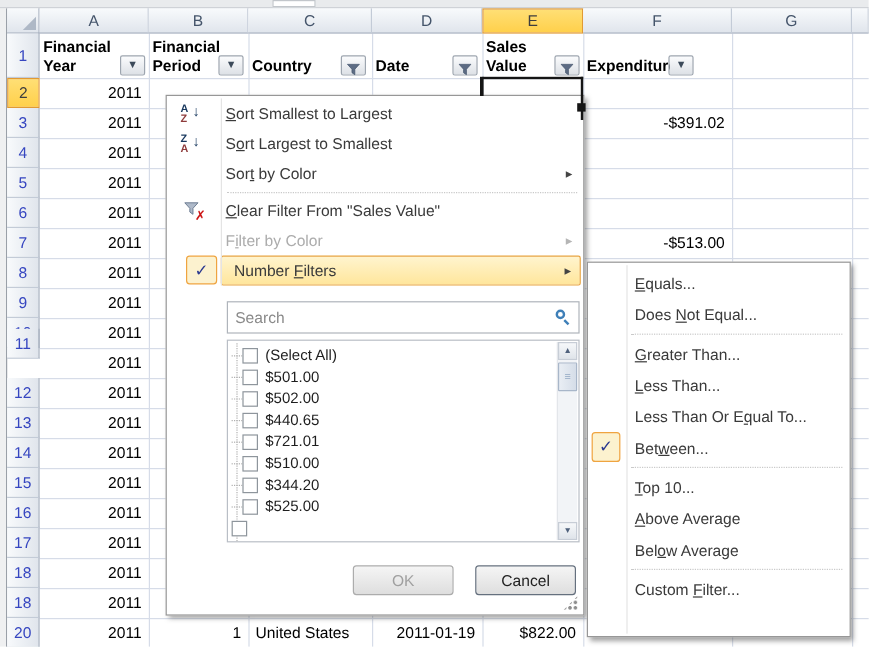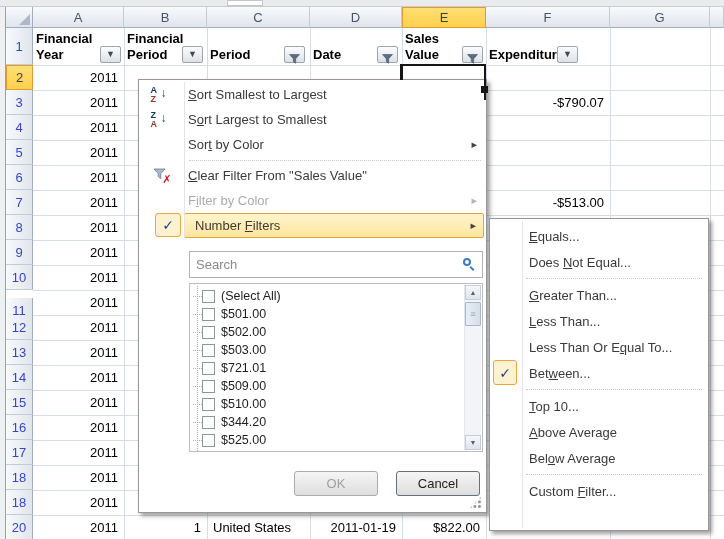--- a/index.html
+++ b/index.html
@@ -172,21 +172,21 @@
     <div class="abs row-hdr" style="top: 28px; height: 37px;">1</div>
     <div class="abs row-hdr selected" style="top: 65px; height: 25px;">2</div>
     <div class="abs row-hdr" style="top: 90px; height: 25px;">3</div>
     <div class="abs row-hdr" style="top: 115px; height: 25px;">4</div>
     <div class="abs row-hdr" style="top: 140px; height: 25px;">5</div>
     <div class="abs row-hdr" style="top: 165px; height: 25px;">6</div>
     <div class="abs row-hdr" style="top: 190px; height: 25px;">7</div>
     <div class="abs row-hdr" style="top: 215px; height: 25px;">8</div>
     <div class="abs row-hdr" style="top: 240px; height: 25px;">9</div>
     <div class="abs row-hdr" style="top: 265px; height: 25px;">10</div>
-    <div class="abs row-hdr" style="top: 298px; height: 25px;">11</div>
+    <div class="abs row-hdr" style="top: 274px; height: 25px;">11</div>
     <div class="abs row-hdr" style="top: 315px; height: 25px;">12</div>
     <div class="abs row-hdr" style="top: 340px; height: 25px;">13</div>
     <div class="abs row-hdr" style="top: 365px; height: 25px;">14</div>
     <div class="abs row-hdr" style="top: 390px; height: 25px;">15</div>
     <div class="abs row-hdr" style="top: 415px; height: 25px;">16</div>
     <div class="abs row-hdr" style="top: 440px; height: 25px;">17</div>
     <div class="abs row-hdr" style="top: 465px; height: 25px;">18</div>
     <div class="abs row-hdr" style="top: 490px; height: 25px;">18</div>
     <div class="abs row-hdr" style="top: 515px; height: 25px;">20</div>
     <div class="abs hdr-cell" style="left: 33px; width: 91px;">
@@ -195,21 +195,21 @@
     <div class="abs flt-btn" style="left: 100px;">
       <div class="dd">▼</div>
     </div>
     <div class="abs hdr-cell" style="left: 124px; width: 83px;">
       <div class="hdr-label" style="max-width: 56px;">Financial Period</div>
     </div>
     <div class="abs flt-btn" style="left: 182px;">
       <div class="dd">▼</div>
     </div>
     <div class="abs hdr-cell" style="left: 207px; width: 103px;">
-      <div class="hdr-label" style="max-width: 75px;">Period</div>
+      <div class="hdr-label" style="max-width: 75px;">Country</div>
     </div>
     <div class="abs flt-btn" style="left: 284px;">
       <div style="width: 11px; height: 10px;"><svg width="11" height="10" viewBox="0 0 11 10">
           <path d="M0.5 0.5 h10 l-3.8 4.2 v4.6 l-2.4 -1.7 v-2.9 z" fill="#5D6C84" stroke="#46566E" stroke-width="0.6"></path>
         </svg></div>
     </div>
     <div class="abs hdr-cell" style="left: 310px; width: 92px;">
       <div class="hdr-label" style="max-width: 65px;">Date</div>
     </div>
     <div class="abs flt-btn" style="left: 377px;">
@@ -243,21 +243,21 @@
     <div class="abs cell right" style="left: 33px; width: 91px; top: 290px;">2011</div>
     <div class="abs cell right" style="left: 33px; width: 91px; top: 315px;">2011</div>
     <div class="abs cell right" style="left: 33px; width: 91px; top: 340px;">2011</div>
     <div class="abs cell right" style="left: 33px; width: 91px; top: 365px;">2011</div>
     <div class="abs cell right" style="left: 33px; width: 91px; top: 390px;">2011</div>
     <div class="abs cell right" style="left: 33px; width: 91px; top: 415px;">2011</div>
     <div class="abs cell right" style="left: 33px; width: 91px; top: 440px;">2011</div>
     <div class="abs cell right" style="left: 33px; width: 91px; top: 465px;">2011</div>
     <div class="abs cell right" style="left: 33px; width: 91px; top: 490px;">2011</div>
     <div class="abs cell right" style="left: 33px; width: 91px; top: 515px;">2011</div>
-    <div class="abs cell right" style="left: 486px; width: 124px; top: 90px;">-$790.07</div>
+    <div class="abs cell right" style="left: 486px; width: 124px; top: 90px;">-$391.02</div>
     <div class="abs cell right" style="left: 486px; width: 124px; top: 190px;">-$513.00</div>
     <div class="abs cell right" style="left: 124px; width: 83px; top: 515px;">1</div>
     <div class="abs cell" style="left: 207px; width: 103px; top: 515px;">United States</div>
     <div class="abs cell right" style="left: 310px; width: 92px; top: 515px;">2011-01-19</div>
     <div class="abs cell right" style="left: 402px; width: 84px; top: 515px;">$822.00</div>
     <div class="abs selfrag" style="left: 402px; top: 63.5px; width: 84px; height: 2.5px;"></div>
     <div class="abs selfrag" style="left: 400px; top: 63.5px; width: 2.5px; height: 16px;"></div>
     <div class="abs selfrag" style="left: 483.5px; top: 63.5px; width: 2.5px; height: 36px;"></div>
     <div class="abs selfrag" style="left: 481px; top: 86px; width: 6.5px; height: 6.5px;"></div>
   </div>
@@ -347,31 +347,26 @@
           <div>$501.00</div>
         </div>
         <div class="value-item">
           <div class="stub"></div>
           <div class="vcheck"></div>
           <div>$502.00</div>
         </div>
         <div class="value-item">
           <div class="stub"></div>
           <div class="vcheck"></div>
-          <div>$503.00</div>
+          <div>$440.65</div>
         </div>
         <div class="value-item">
           <div class="stub"></div>
           <div class="vcheck"></div>
           <div>$721.01</div>
-        </div>
-        <div class="value-item">
-          <div class="stub"></div>
-          <div class="vcheck"></div>
-          <div>$509.00</div>
         </div>
         <div class="value-item">
           <div class="stub"></div>
           <div class="vcheck"></div>
           <div>$510.00</div>
         </div>
         <div class="value-item">
           <div class="stub"></div>
           <div class="vcheck"></div>
           <div>$344.20</div>

